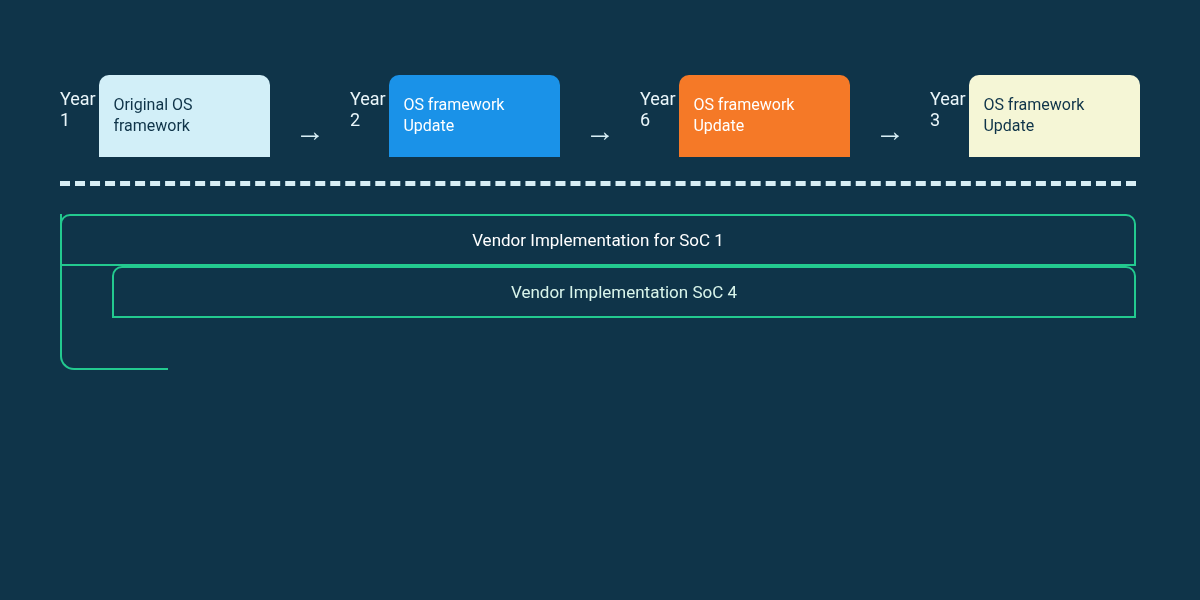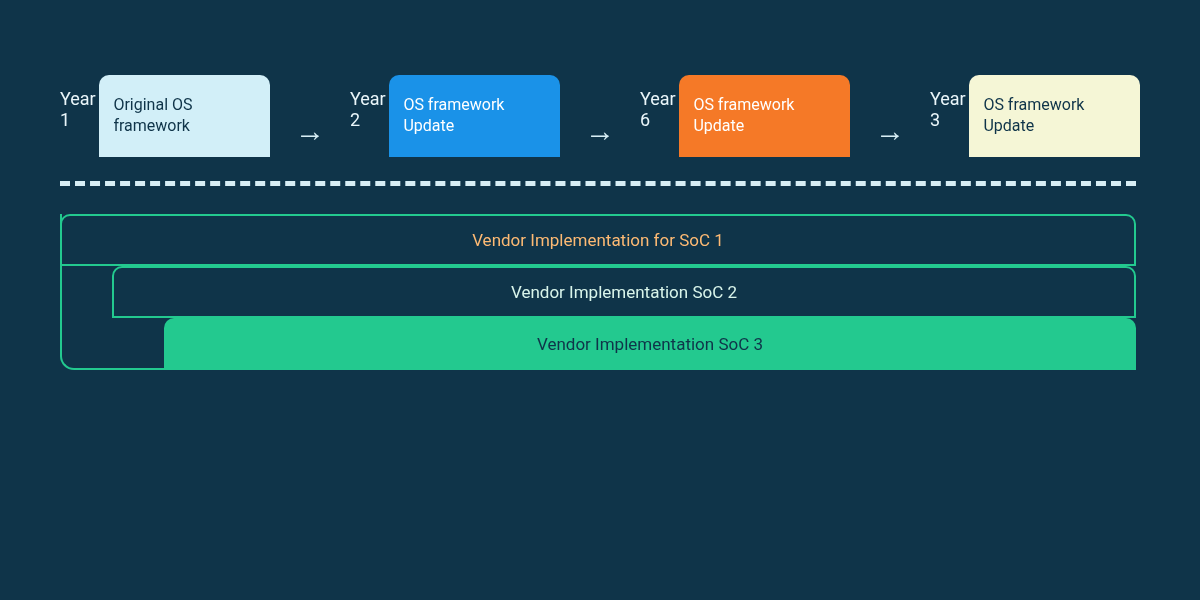--- a/index.html
+++ b/index.html
@@ -78,21 +78,21 @@
     border-top-right-radius: 10px;
     display: flex;
     align-items: center;
     justify-content: center;
     font-size: 17px;
     font-weight: 400;
   }
   .v1 {
     left: 0; top: 0; width: 1076px;
     border: 2px solid #23c98f;
-    color: #fdba74;
+    color: #ffffff;
     background: transparent;
   }
   .v2 {
     left: 52px; top: 52px; width: 1024px;
     border: 2px solid #23c98f;
     color: #d9f5eb;
     background: transparent;
   }
   .v3 {
     left: 104px; top: 104px; width: 972px;
@@ -148,17 +148,16 @@
       <div class="os-box box-d">OS framework Update</div>
     </div>
 
   </div>
 
   <div class="divider"></div>
 
   <div class="vendor-stack">
     <div class="bracket bracket-a"></div>
     <div class="vendor-box v1">Vendor Implementation for SoC 1</div>
-    <div class="vendor-box v2">Vendor Implementation SoC 2</div>
-    <div class="vendor-box v3">Vendor Implementation SoC 3</div>
+    <div class="vendor-box v2">Vendor Implementation SoC 4</div>
   </div>
 
 </div>
 
 </body></html>

